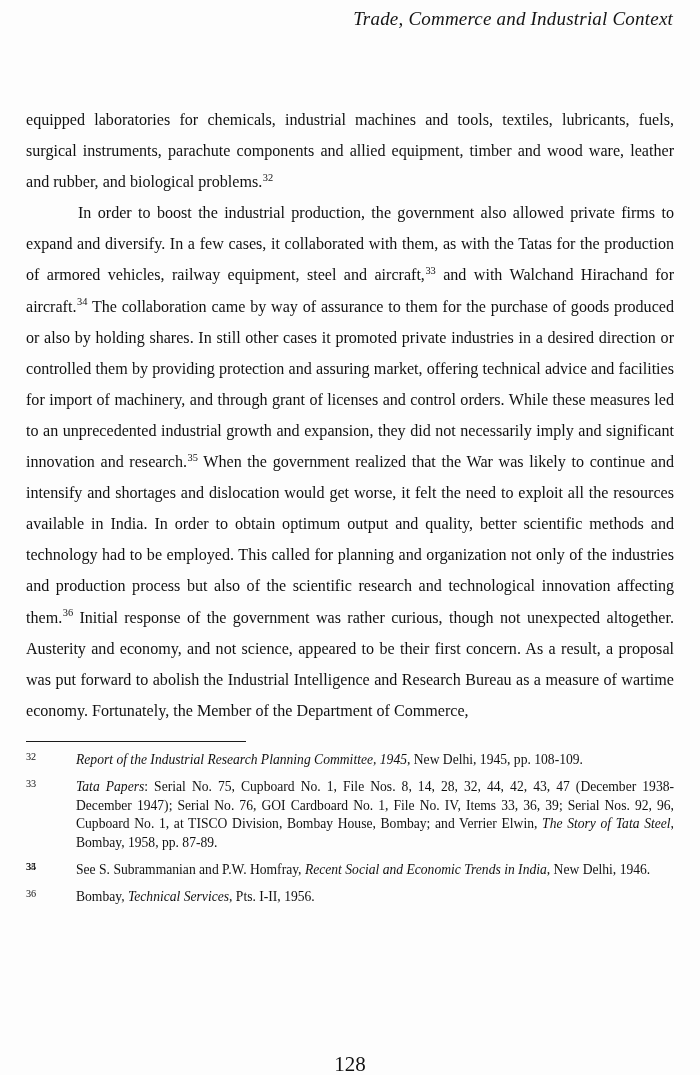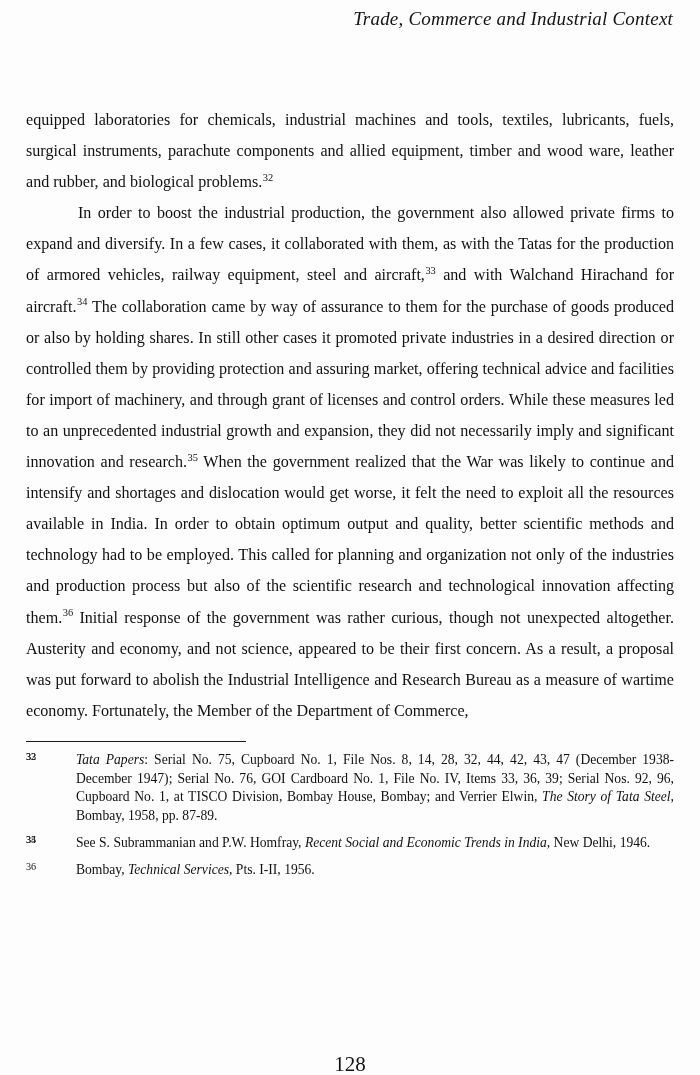--- a/index.html
+++ b/index.html
@@ -123,20 +123,21 @@
 
     <p class="para indented"><span>In order to boost the industrial production, the government also allowed private firms to expand and diversify. In a few cases, it collaborated with them, as with the Tatas for the production of armored vehicles, railway equipment, steel and aircraft,</span><sup class="fn">33</sup><span> and with Walchand Hirachand for aircraft.</span><sup class="fn">34</sup><span> The collaboration came by way of assurance to them for the purchase of goods produced or also by holding shares. In still other cases it promoted private industries in a desired direction or controlled them by providing protection and assuring market, offering technical advice and facilities for import of machinery, and through grant of licenses and control orders. While these measures led to an unprecedented industrial growth and expansion, they did not necessarily imply and significant innovation and research.</span><sup class="fn">35</sup><span> When the government realized that the War was likely to continue and intensify and shortages and dislocation would get worse, it felt the need to exploit all the resources available in India. In order to obtain optimum output and quality, better scientific methods and technology had to be employed. This called for planning and organization not only of the industries and production process but also of the scientific research and technological innovation affecting them.</span><sup class="fn">36</sup><span> Initial response of the government was rather curious, though not unexpected altogether. Austerity and economy, and not science, appeared to be their first concern. As a result, a proposal was put forward to abolish the Industrial Intelligence and Research Bureau as a measure of wartime economy. Fortunately, the Member of the Department of Commerce,</span></p>
 
   </div>
 
   <div class="footnote-area">
     <hr class="fn-rule">
 
     <div class="fn-item">
       <span class="fn-num">32</span>
+      <span class="fn-text"><i>Report of the Industrial Research Planning Committee, 1945</i><span>, New Delhi, 1945, pp. 108-109.</span></span>
     </div>
 
     <div class="fn-item">
       <span class="fn-num">33</span>
       <span class="fn-text"><i>Tata Papers</i><span>: Serial No. 75, Cupboard No. 1, File Nos. 8, 14, 28, 32, 44, 42, 43, 47 (December 1938-December 1947); Serial No. 76, GOI Cardboard No. 1, File No. IV, Items 33, 36, 39; Serial Nos. 92, 96, Cupboard No. 1, at TISCO Division, Bombay House, Bombay; and Verrier Elwin, </span><i>The Story of Tata Steel</i><span>, Bombay, 1958, pp. 87-89.</span></span>
     </div>
 
     <div class="fn-item">
       <span class="fn-num">34</span>
     </div>

